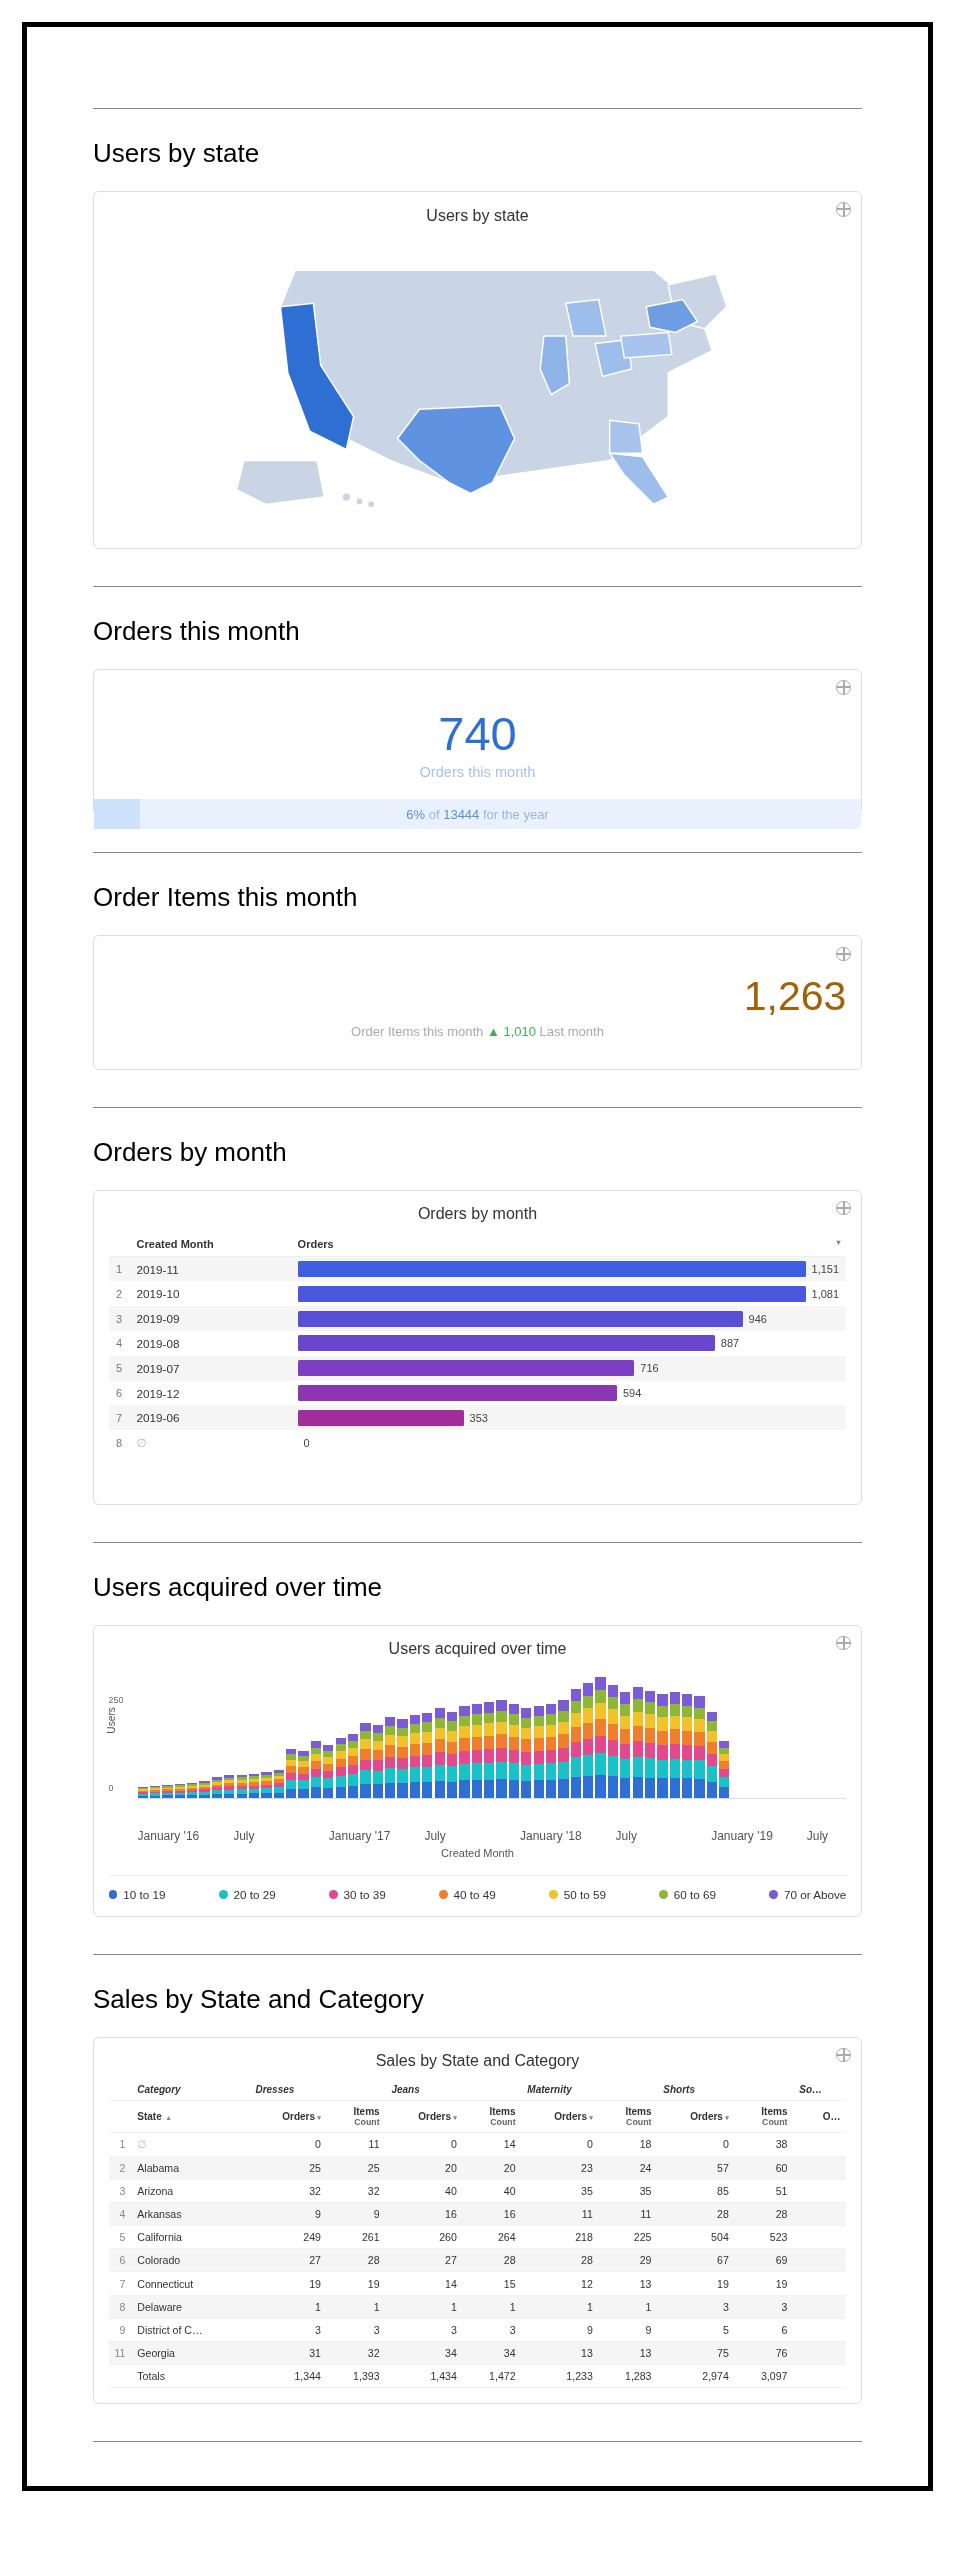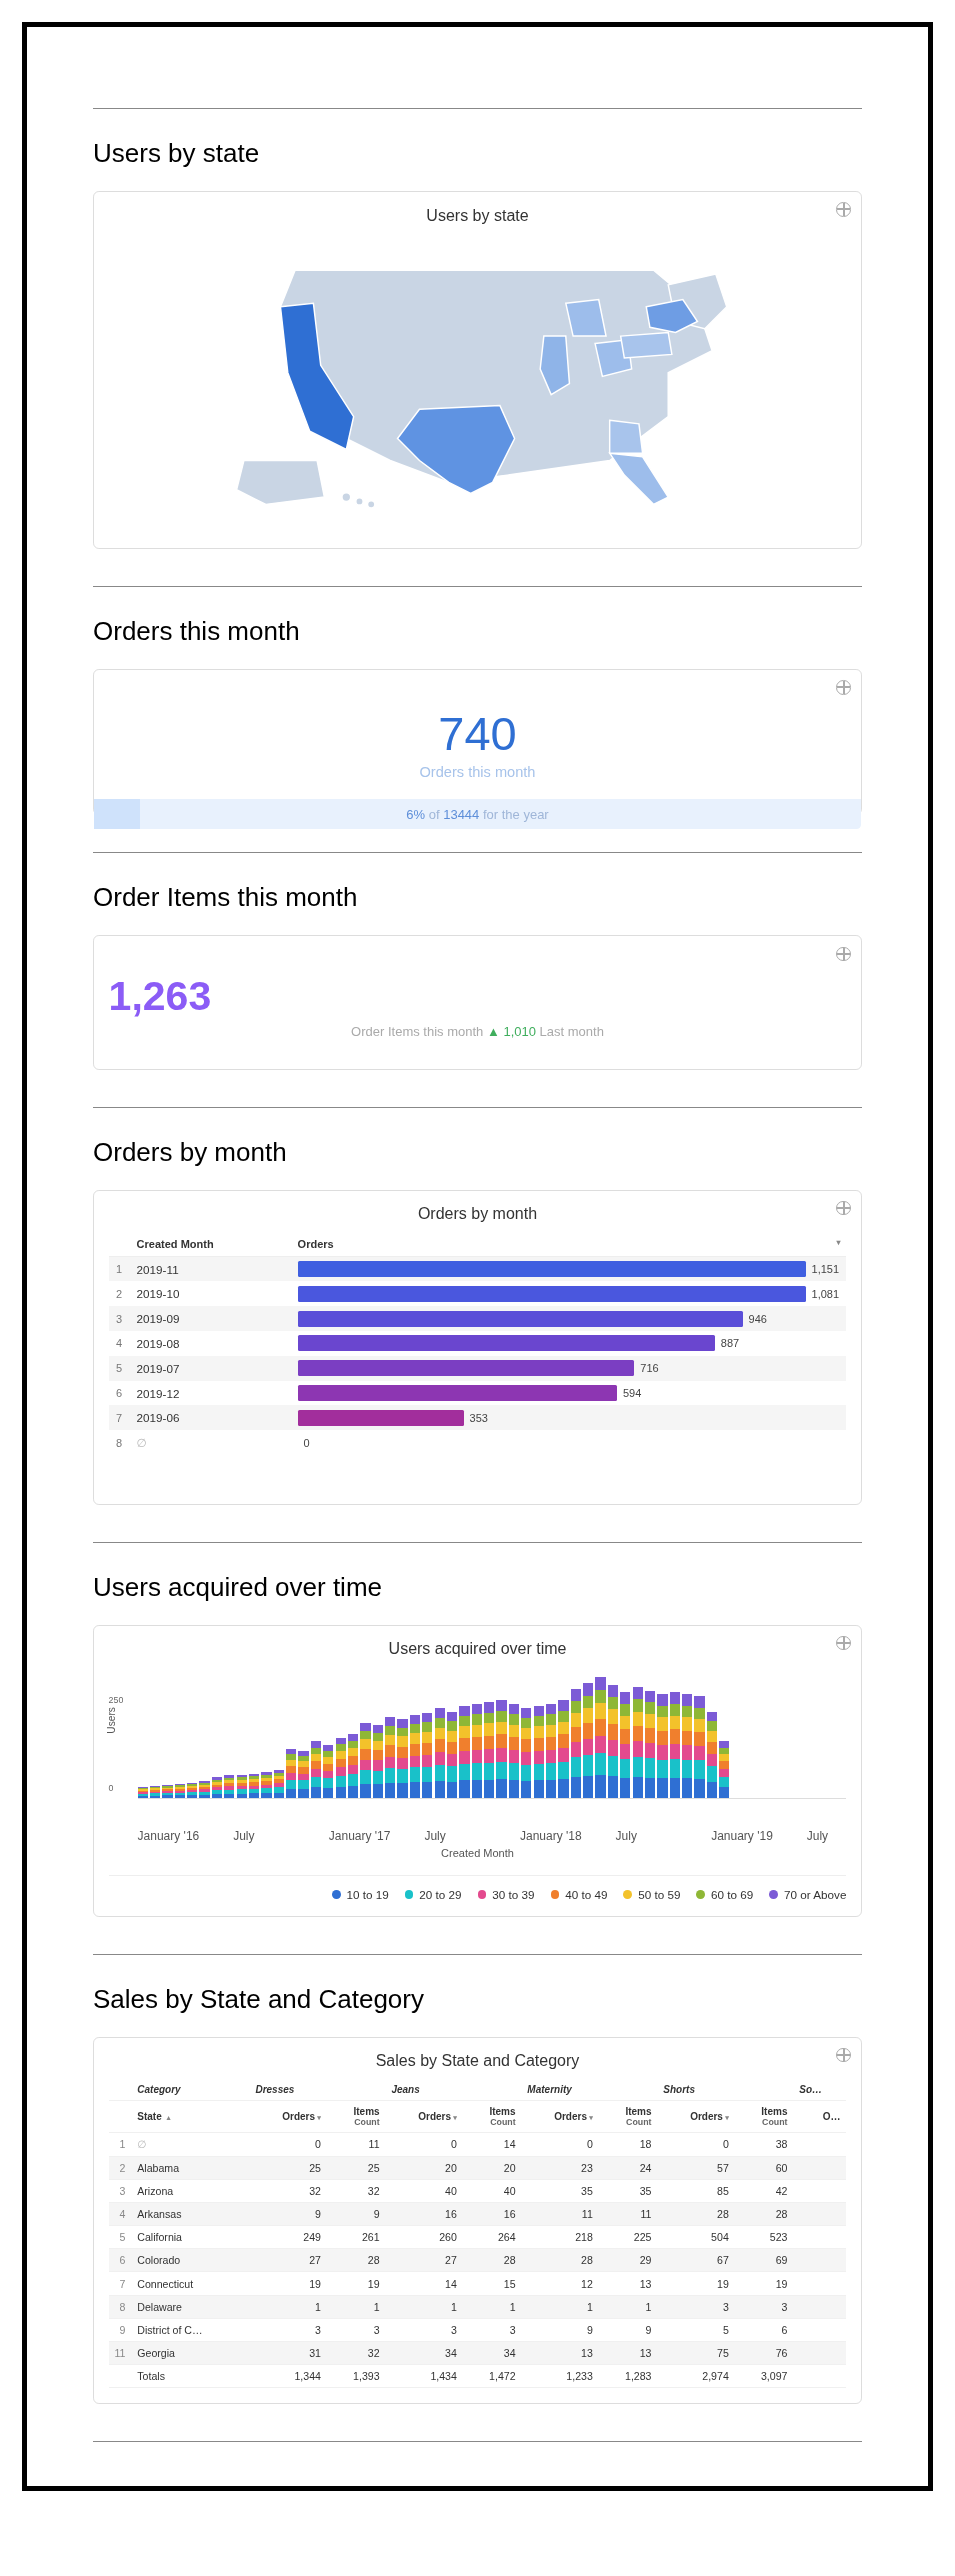--- a/index.html
+++ b/index.html
@@ -40,21 +40,21 @@
   .map-wrap { display:flex; justify-content:center; padding:7.3px 0 14.6px; }
   .usa-map { width: 556px; height: 278px; display:block; }
 
   .big-number { text-align:center; font-size: 47px; color:#2f6fd3; font-weight:400; margin-top:22px;}
   .big-number-sub { text-align:center; color:#a7c3ea; font-size:14.6px; margin-top:2.9px; margin-bottom:19px;}
   .progress-strip { background:#e8f1fd; padding:7.3px; text-align:center; color:#9fb6d8; font-size:13px; border-radius:0 0 4.4px 4.4px; margin:0 -14.6px -14.6px -14.6px; position:relative;}
   .progress-strip .bar { position:absolute; left:0; top:0; bottom:0; background:#cfe2fb; }
   .progress-strip span { position:relative; }
   .progress-strip b { color:#5e8fd9; font-weight:500;}
 
-  .big-number-dark { text-align:left; font-size:41px; color:#8b5cf6; font-weight:700; margin:22px 0 4.4px;}
+  .big-number-dark { text-align:right; font-size:41px; color:#a16207; font-weight:400; margin:22px 0 4.4px;}
   .sub-dark { text-align:center; font-size:13px; color:#aaa; margin-bottom:14.6px;}
   .sub-dark .up { color:#3fae5d; }
 
   
   table.obm { width:100%; border-collapse: collapse; font-size:11.7px; color:#333; }
   table.obm th { text-align:left; font-size:11px; font-weight:600; padding:5.9px 7.3px; border-bottom:0.7px solid #eee;}
   table.obm td { padding:4.4px 7.3px; }
   table.obm tr.row:nth-child(odd) td { background:#f5f5f5; }
   .idxcell { width:20.5px; text-align:right; color:#777; font-size:11px;}
   .monthcell { width:161px; }
@@ -67,21 +67,21 @@
   
   .stacked-chart { width:100%; height:161px; position:relative; padding-left:29px; padding-bottom:10.2px;}
   .stacked-axis { position:absolute; left:0; font-size:8.8px; color:#666; }
   .ylabel { position:absolute; left:-2.9px; top:50%; transform: rotate(-90deg) translateX(50%); transform-origin: left top; font-size:10.2px; color:#555;}
   .stacked-area { display:flex; align-items:flex-end; gap:2.2px; height:132px; border-bottom:0.7px solid #ddd; }
   .stacked-col { width:10.2px; display:flex; flex-direction:column-reverse; }
   .seg { width:100%; }
   .xlabels { display:flex; font-size:12px; color:#555; margin-top:1px; padding-left:29px;gap:7px;}
   .xlabels span { flex:0 0 auto; }
   .xaxis-title { text-align:center; font-size:11px; color:#555; margin-top:4.4px;}
-  .legend { display:flex; flex-wrap:wrap; justify-content:flex-end; gap:16px; margin-top:16px; border-top:0.7px solid #eee; padding-top:11.7px;}
+  .legend { display:flex; flex-wrap:wrap; justify-content:space-between; gap:16px; margin-top:16px; border-top:0.7px solid #eee; padding-top:11.7px;}
   .legend-item { display:flex; align-items:center; gap:5.9px; font-size:11.7px; color:#333;}
   .swatch { width:8.8px; height:8.8px; border-radius:50%; }
 
   
   .sales-tbl-wrap { overflow:hidden; }
   table.sales { width:100%; border-collapse:collapse; font-size:10.6px; color:#333;}
   table.sales th, table.sales td { padding:5.1px 5.9px; text-align:right; border-bottom:0.7px solid #f0f0f0;}
   table.sales th { font-weight:600; font-size:10px; background:#fff; }
   table.sales th.group { text-align:left; }
   table.sales td:first-child, table.sales th.rownum { text-align:right; color:#888; width:22px;}
@@ -823,21 +823,21 @@
           <tr class="body">
             <td>3</td>
             <td class="state-name">Arizona</td>
             <td>32</td>
             <td>32</td>
             <td>40</td>
             <td>40</td>
             <td>35</td>
             <td>35</td>
             <td>85</td>
-            <td>42</td>
+            <td>51</td>
             <td></td>
           </tr>
           <tr class="body">
             <td>4</td>
             <td class="state-name">Arkansas</td>
             <td>9</td>
             <td>9</td>
             <td>16</td>
             <td>16</td>
             <td>11</td>

